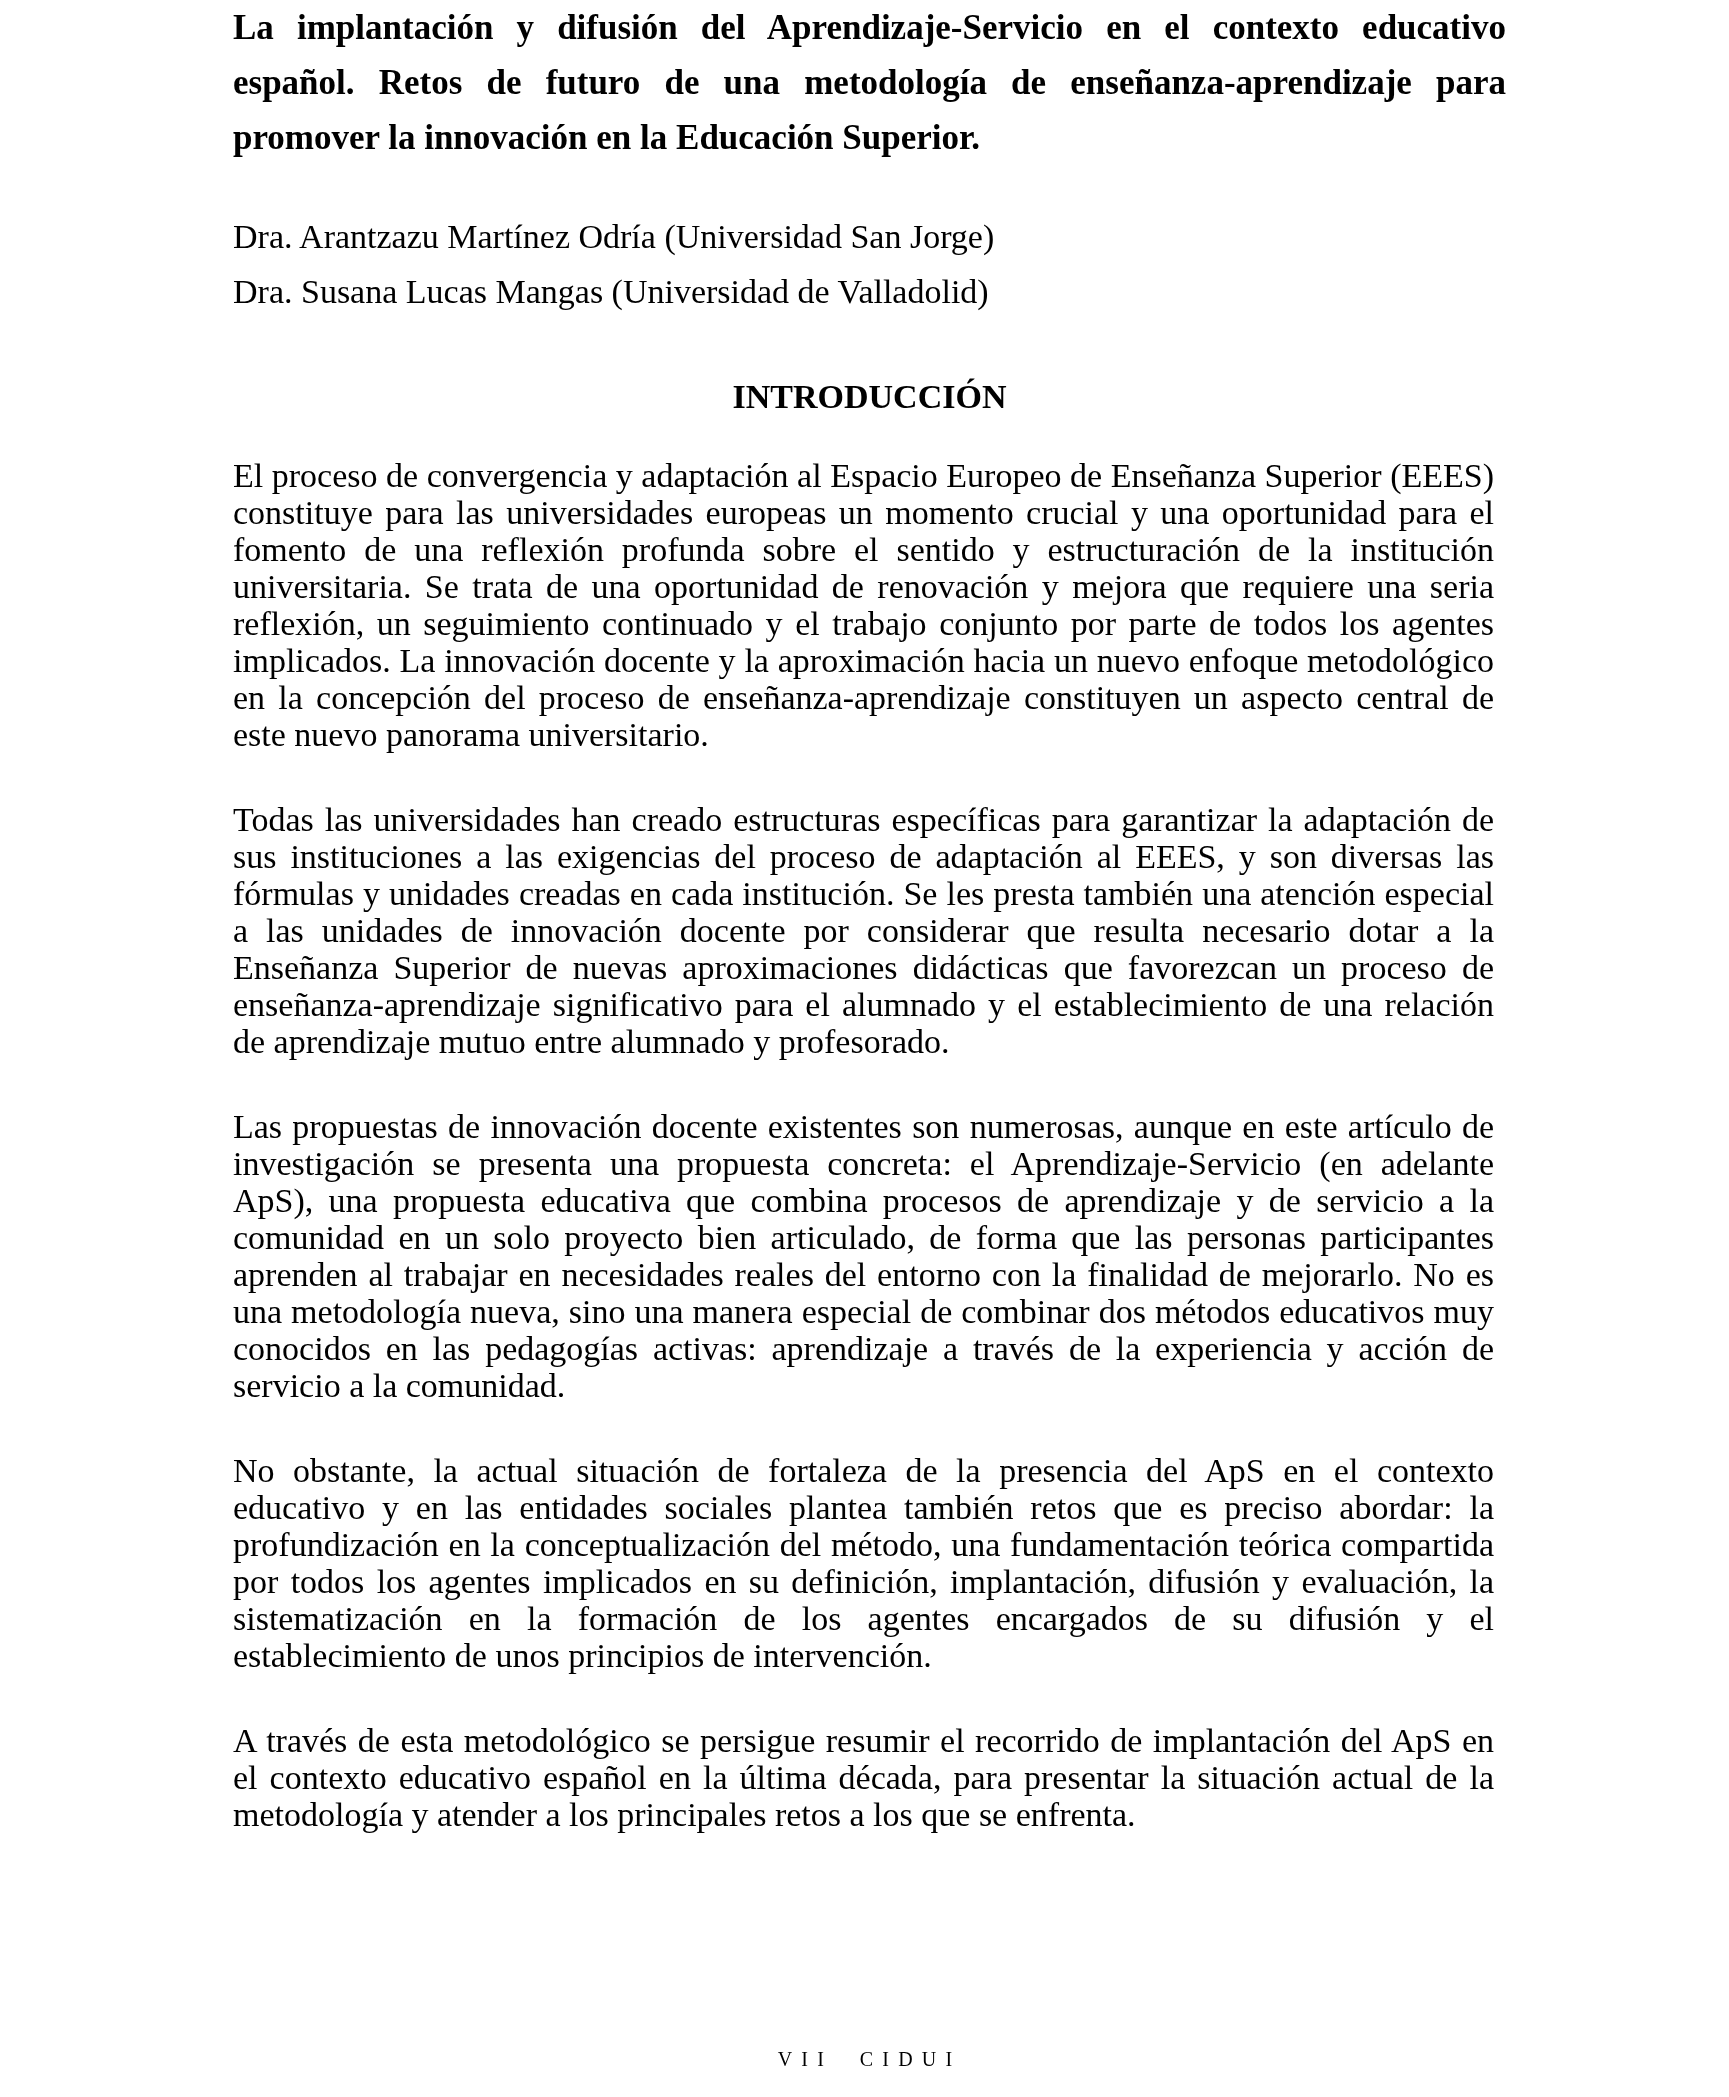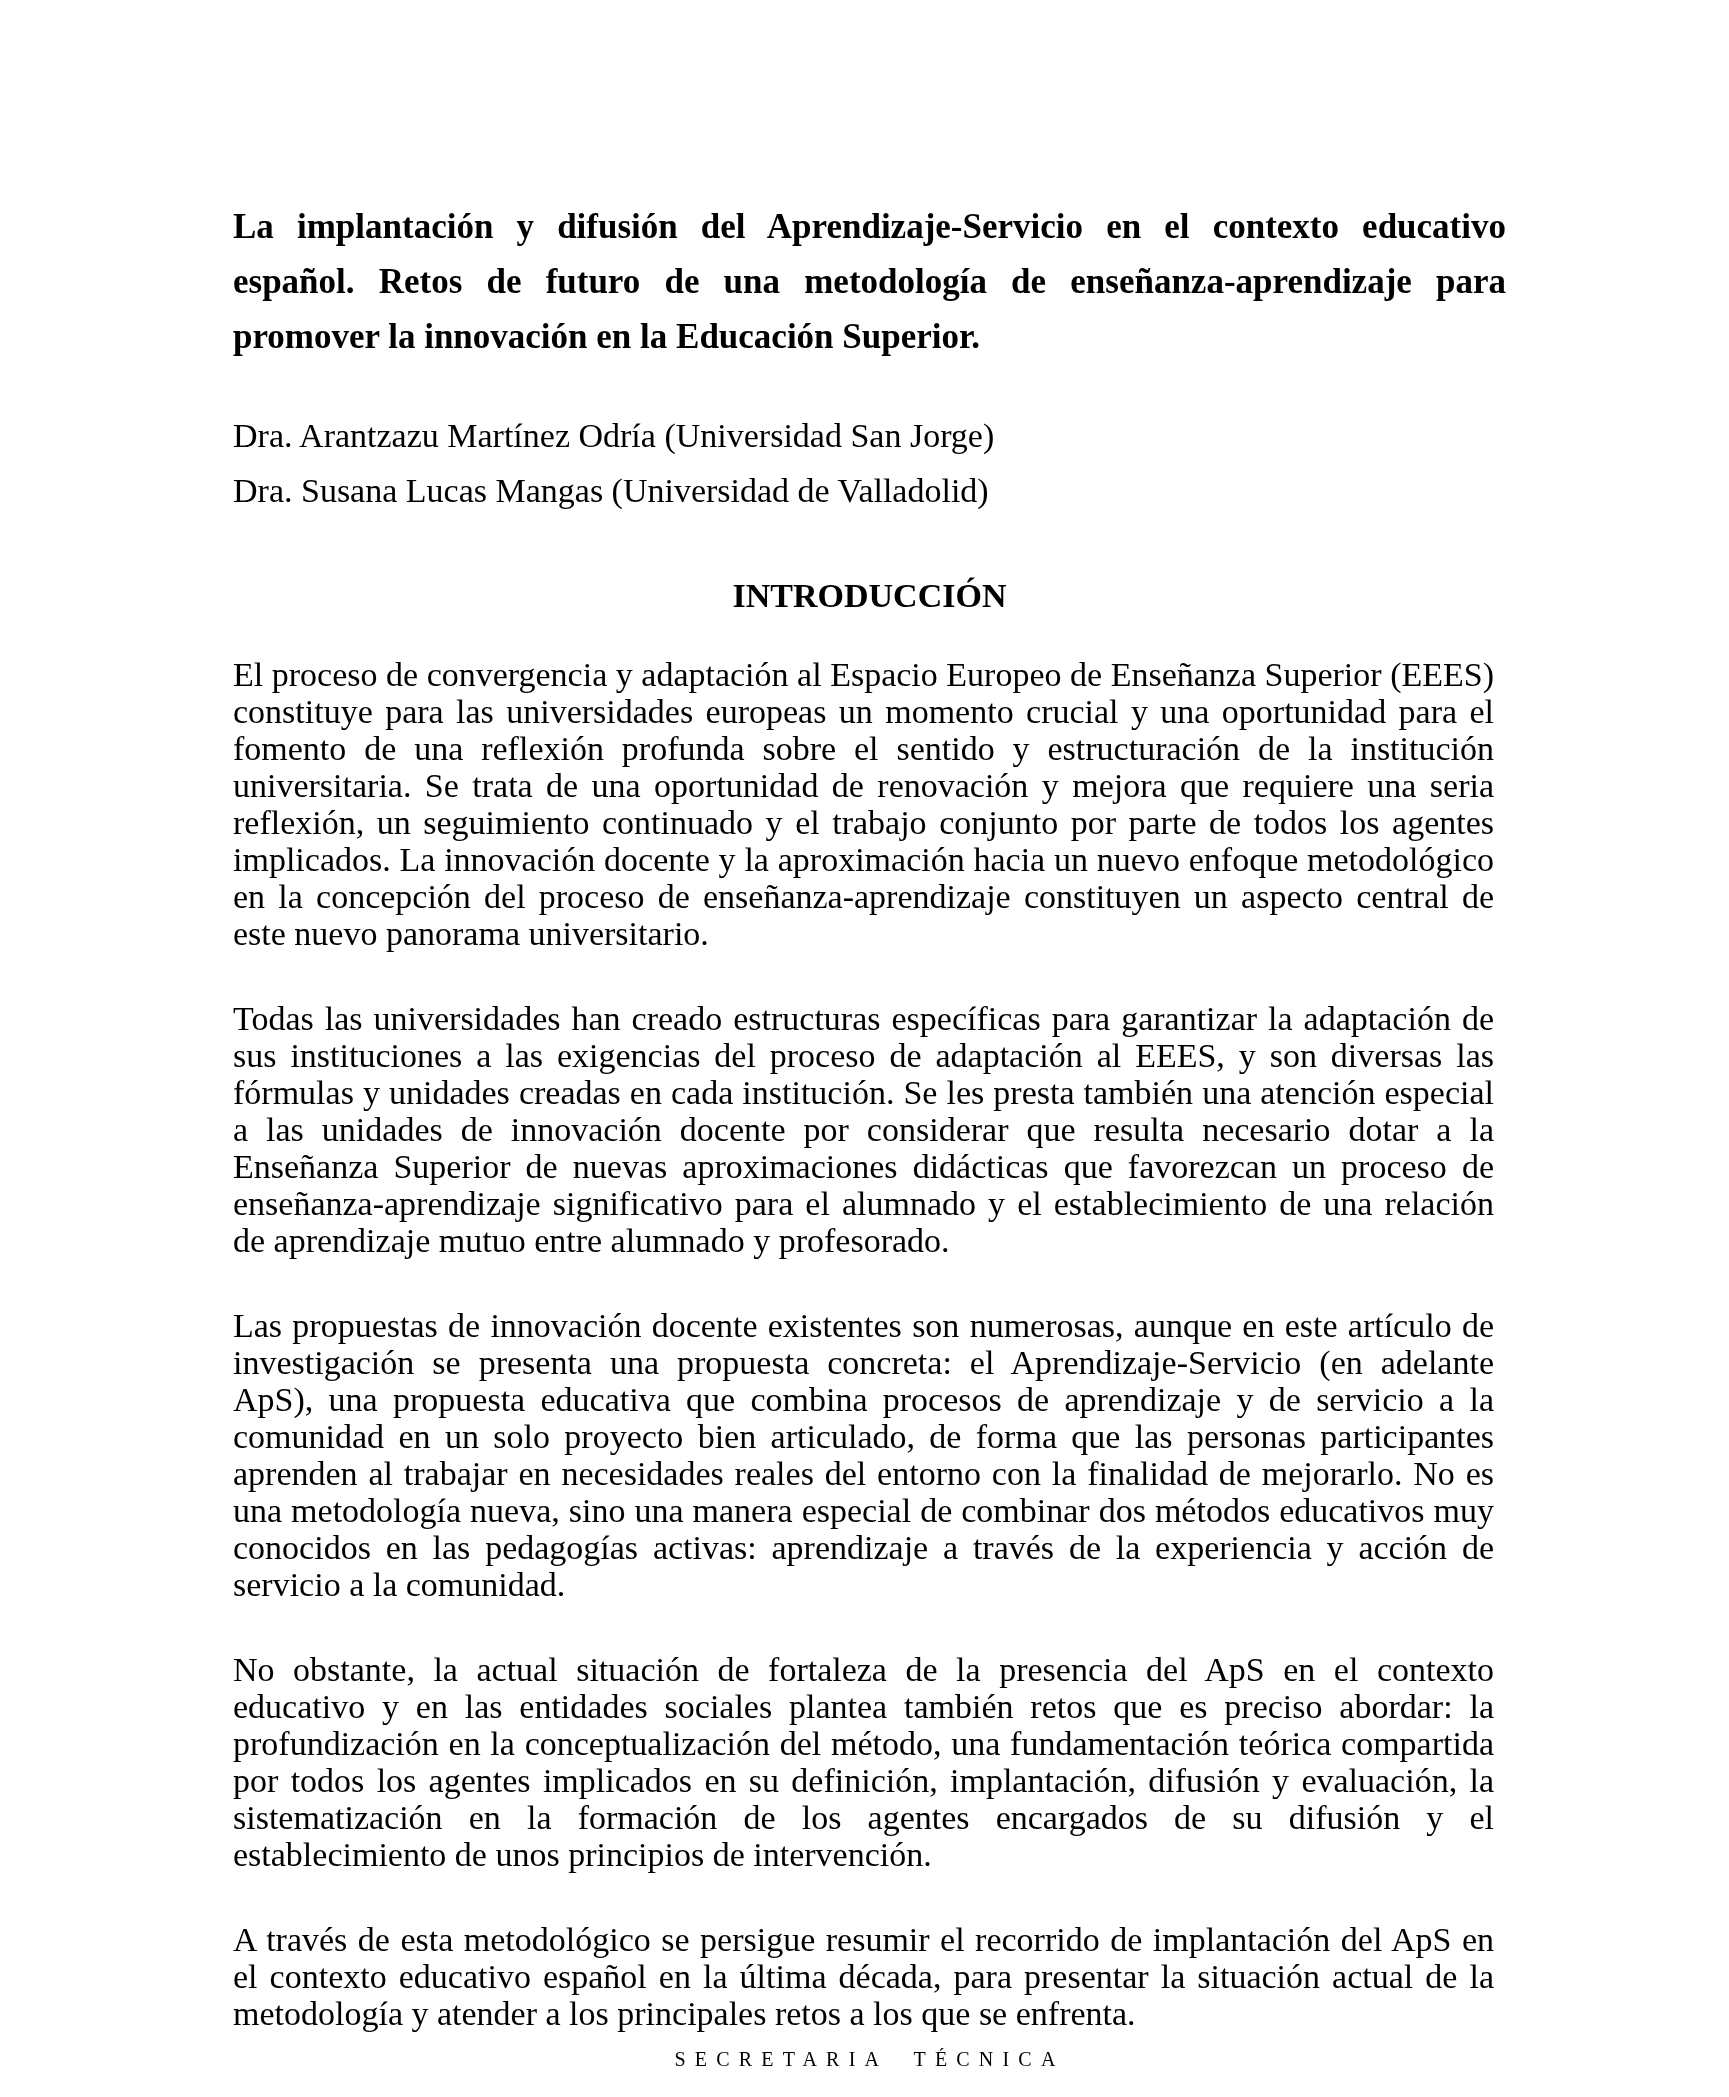--- a/index.html
+++ b/index.html
@@ -8,21 +8,20 @@
     width:1730px;height:2443px;
     background:#ffffff;
     font-family:"Liberation Serif","DejaVu Serif",serif;
     color:#000;
     overflow:hidden;
   }
   .content{
     position:absolute;
     left:233px;top:0;
     width:1273px;
-    padding-top:199px;
   }
   .doc-title{
     font-size:35px;
     line-height:55px;
     font-weight:bold;
     text-align:justify;
     margin:0 0 44px 0;
   }
   .authors{margin:0 0 59px 0;}
   .author-line{
@@ -71,19 +70,18 @@
     <h2 class="section-heading">INTRODUCCIÓN</h2>
 
     <p class="body-par">El proceso de convergencia y adaptación al Espacio Europeo de Enseñanza Superior (EEES) constituye para las universidades europeas un momento crucial y una oportunidad para el fomento de una reflexión profunda sobre el sentido y estructuración de la institución universitaria. Se trata de una oportunidad de renovación y mejora que requiere una seria reflexión, un seguimiento continuado y el trabajo conjunto por parte de todos los agentes implicados. La innovación docente y la aproximación hacia un nuevo enfoque metodológico en la concepción del proceso de enseñanza-aprendizaje constituyen un aspecto central de este nuevo panorama universitario.</p>
     <p class="body-par">Todas las universidades han creado estructuras específicas para garantizar la adaptación de sus instituciones a las exigencias del proceso de adaptación al EEES, y son diversas las fórmulas y unidades creadas en cada institución. Se les presta también una atención especial a las unidades de innovación docente por considerar que resulta necesario dotar a la Enseñanza Superior de nuevas aproximaciones didácticas que favorezcan un proceso de enseñanza-aprendizaje significativo para el alumnado y el establecimiento de una relación de aprendizaje mutuo entre alumnado y profesorado.</p>
     <p class="body-par">Las propuestas de innovación docente existentes son numerosas, aunque en este artículo de investigación se presenta una propuesta concreta: el Aprendizaje-Servicio (en adelante ApS), una propuesta educativa que combina procesos de aprendizaje y de servicio a la comunidad en un solo proyecto bien articulado, de forma que las personas participantes aprenden al trabajar en necesidades reales del entorno con la finalidad de mejorarlo. No es una metodología nueva, sino una manera especial de combinar dos métodos educativos muy conocidos en las pedagogías activas: aprendizaje a través de la experiencia y acción de servicio a la comunidad.</p>
     <p class="body-par">No obstante, la actual situación de fortaleza de la presencia del ApS en el contexto educativo y en las entidades sociales plantea también retos que es preciso abordar: la profundización en la conceptualización del método, una fundamentación teórica compartida por todos los agentes implicados en su definición, implantación, difusión y evaluación, la sistematización en la formación de los agentes encargados de su difusión y el establecimiento de unos principios de intervención.</p>
     <p class="body-par">A través de esta metodológico se persigue resumir el recorrido de implantación del ApS en el contexto educativo español en la última década, para presentar la situación actual de la metodología y atender a los principales retos a los que se enfrenta.</p>
   </div>
 
   <div class="doc-footer">
-    <div class="footer-line">SECRETARIA TÉCNICA</div>
     <div class="footer-line">VII CIDUI</div>
 
   </div>
 
 </div>
 
 
 </body></html>

